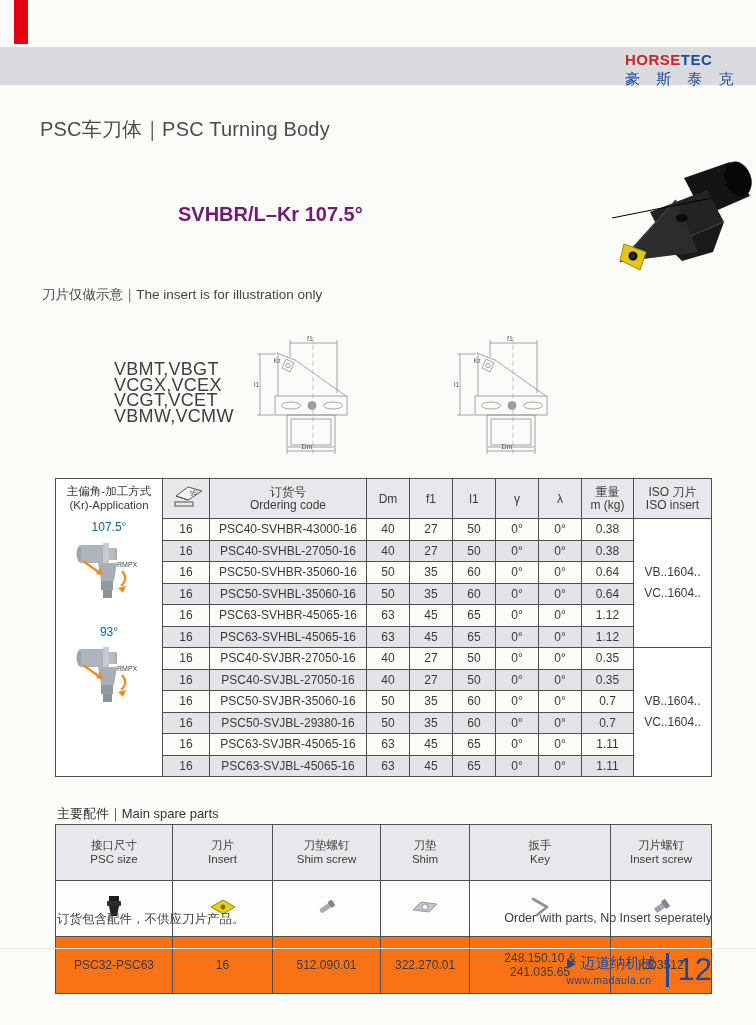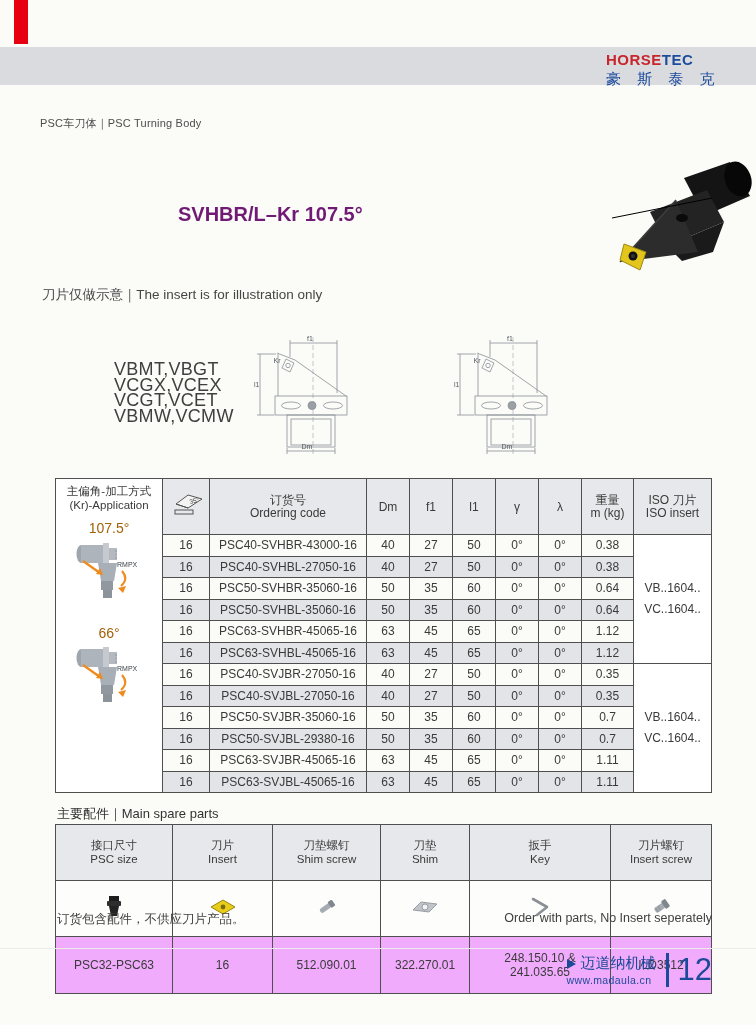--- a/index.html
+++ b/index.html
@@ -1,64 +1,64 @@
 <!DOCTYPE html>
 <html><head>
 <meta charset="utf-8">
 <style>
   html,body{margin:0;padding:0;}
   body{font-family:"Liberation Sans","DejaVu Sans",sans-serif;}
   .page{position:relative;width:756px;height:1025px;background:#fbfbf8;overflow:hidden;color:#3a3a3a;}
   
   .red-tab{position:absolute;left:14px;top:0;width:14px;height:44px;background:#e60012;}
   .header-band{position:absolute;left:0;top:47px;width:756px;height:38px;background:#d9dbdf;}
-  .logo{position:absolute;right:56px;top:5px;width:94px;}
+  .logo{position:absolute;right:37px;top:5px;width:94px;}
   .logo-en{font-size:15px;font-weight:800;letter-spacing:.5px;line-height:16px;white-space:nowrap;}
   .logo-red{color:#c8252c;}
   .logo-blue{color:#1d4b9d;}
   .logo-cn{color:#1d4b9d;font-size:15px;letter-spacing:6px;margin-top:2px;white-space:nowrap;}
-  .section-title{position:absolute;left:40px;top:116px;font-size:11px;color:#4c4c4c;letter-spacing:.2px;}
+  .section-title{position:absolute;left:40px;top:116px;font-size:20px;color:#4c4c4c;letter-spacing:.2px;}
   .ptitle{position:absolute;top:203px;font-size:20px;font-weight:bold;color:#701a75;white-space:nowrap;}
   .t1{left:178px;}
   .t2{left:399px;}
   .product-photo{position:absolute;left:612px;top:160px;}
   .insert-note{position:absolute;left:42px;top:286px;font-size:13.5px;color:#454545;}
   .insert-types{position:absolute;left:114px;top:362px;font-size:18px;line-height:15.5px;color:#3f3f3f;letter-spacing:.3px;}
   .drawing{position:absolute;top:333px;}
   .d1{left:250px;}
   .d2{left:450px;}
   .dim-label{font-size:7px;fill:#555a60;}
   
   .main-wrap{position:absolute;left:55px;top:478px;}
   table{border-collapse:collapse;table-layout:fixed;}
   .main-table{width:656px;font-size:12px;color:#3a3a3a;}
   .main-table th,.main-table td{border:1px solid #4f4f4f;text-align:center;padding:0;font-weight:normal;overflow:hidden;}
   .main-table tr{height:21.5px;}
-  .main-table tr.hrow{height:56px;background:#e7e8eb;}
+  .main-table tr.hrow{height:40px;background:#e7e8eb;}
   .main-table tr.alt td{background:#e2e4e8;}
   .hcell-2l div{line-height:13px;font-size:12px;}
   .app-cell{background:#fff !important;position:relative;vertical-align:top;}
   .app-head{margin-top:5px;font-size:11.5px;line-height:14px;color:#3a3a3a;}
-  .app-angle{position:absolute;left:0;width:100%;font-size:14px;color:#a16207;}
+  .app-angle{position:absolute;left:0;width:100%;font-size:12px;color:#0369a1;}
   .ang1{top:41px;}
   .ang2{top:146px;}
   .app-photo{position:absolute;left:14px;}
   .ph1{top:60px;}
   .ph2{top:164px;}
   .iso-cell{background:#fff !important;font-size:12px;}
   .iso-cell div{line-height:21.5px;}
   
   .spare-title{position:absolute;left:57px;top:805px;font-size:13px;color:#333;font-weight:500;}
   .spare-wrap{position:absolute;left:55px;top:824px;}
   .spare-table{width:656px;font-size:12px;color:#3a3a3a;}
   .spare-table th,.spare-table td{border:1px solid #4f4f4f;text-align:center;padding:14px;font-weight:normal;}
   .spare-table tr.hrow{height:31px;background:#e7e8eb;}
   .spare-table tr.hrow div{line-height:13.5px;font-size:11.5px;}
   .spare-table tr.icon-row{height:28px;background:#fdfdfc;}
-  .spare-table tr.val-row{height:22px;background:#f0abfc;margin-top:40px;}
+  .spare-table tr.val-row{height:22px;background:#f97316;margin-top:40px;}
   .note-cn{position:absolute;left:57px;top:911px;font-size:12.5px;color:#3f3f3f;}
   .note-en{position:absolute;right:44px;top:911px;font-size:12.5px;color:#3f3f3f;}
   
   .foot-divider{position:absolute;left:0;top:948px;width:756px;height:1px;background:#ececec;}
   .footer{position:absolute;right:44px;top:953px;display:flex;align-items:center;color:#1b4a98;}
   .foot-left{text-align:left;}
   .company-line{display:flex;align-items:center;font-size:15px;font-weight:normal;white-space:nowrap;}
   .play-icon{width:0;height:0;border-top:5px solid transparent;border-bottom:5px solid transparent;border-left:9px solid #1b4a98;margin-right:5px;}
   .foot-url{font-size:10.5px;letter-spacing:.4px;margin-top:1px;}
   .foot-bar{width:3px;height:34px;background:#1b4a98;margin:0 9px 0 10px;}
@@ -195,21 +195,21 @@
               <polygon points="28,24 47,24 44,42 31,42" fill="#a9afb6"></polygon>
               <rect x="31" y="42" width="12" height="9" fill="#9298a0"></rect>
               <rect x="33" y="51" width="9" height="8" fill="#8d939b"></rect>
               <line x1="13" y1="22" x2="30" y2="34" stroke="#ef8a1c" stroke-width="2.2"></line>
               <polygon points="33,36 26,35 30,29" fill="#ef8a1c"></polygon>
               <path d="M52,32 q7,8 -1,15" stroke="#ef8a1c" stroke-width="2" fill="none"></path>
               <polygon points="48,49 56,47 53,54" fill="#ef8a1c"></polygon>
               <line x1="46" y1="20" x2="46" y2="10" stroke="#888" stroke-width="0.7" stroke-dasharray="2,1.5"></line>
               <text x="47" y="28" font-size="7" fill="#3a3f45">RMPX</text>
             </svg>
-            <div class="app-angle ang2">66°</div>
+            <div class="app-angle ang2">93°</div>
             <svg class="app-photo ph2" width="76" height="64" viewBox="0 0 76 64">
               <ellipse cx="11" cy="15" rx="4.5" ry="9" fill="#9fa5ac"></ellipse>
               <rect x="11" y="6" width="22" height="18" fill="#aeb4bb"></rect>
               <rect x="33" y="4" width="6" height="22" fill="#c6cad0"></rect>
               <rect x="39" y="9" width="8" height="12" fill="#b4bac0"></rect>
               <polygon points="28,24 47,24 44,42 31,42" fill="#a9afb6"></polygon>
               <rect x="31" y="42" width="12" height="9" fill="#9298a0"></rect>
               <rect x="33" y="51" width="9" height="8" fill="#8d939b"></rect>
               <line x1="13" y1="22" x2="30" y2="34" stroke="#ef8a1c" stroke-width="2.2"></line>
               <polygon points="33,36 26,35 30,29" fill="#ef8a1c"></polygon>

